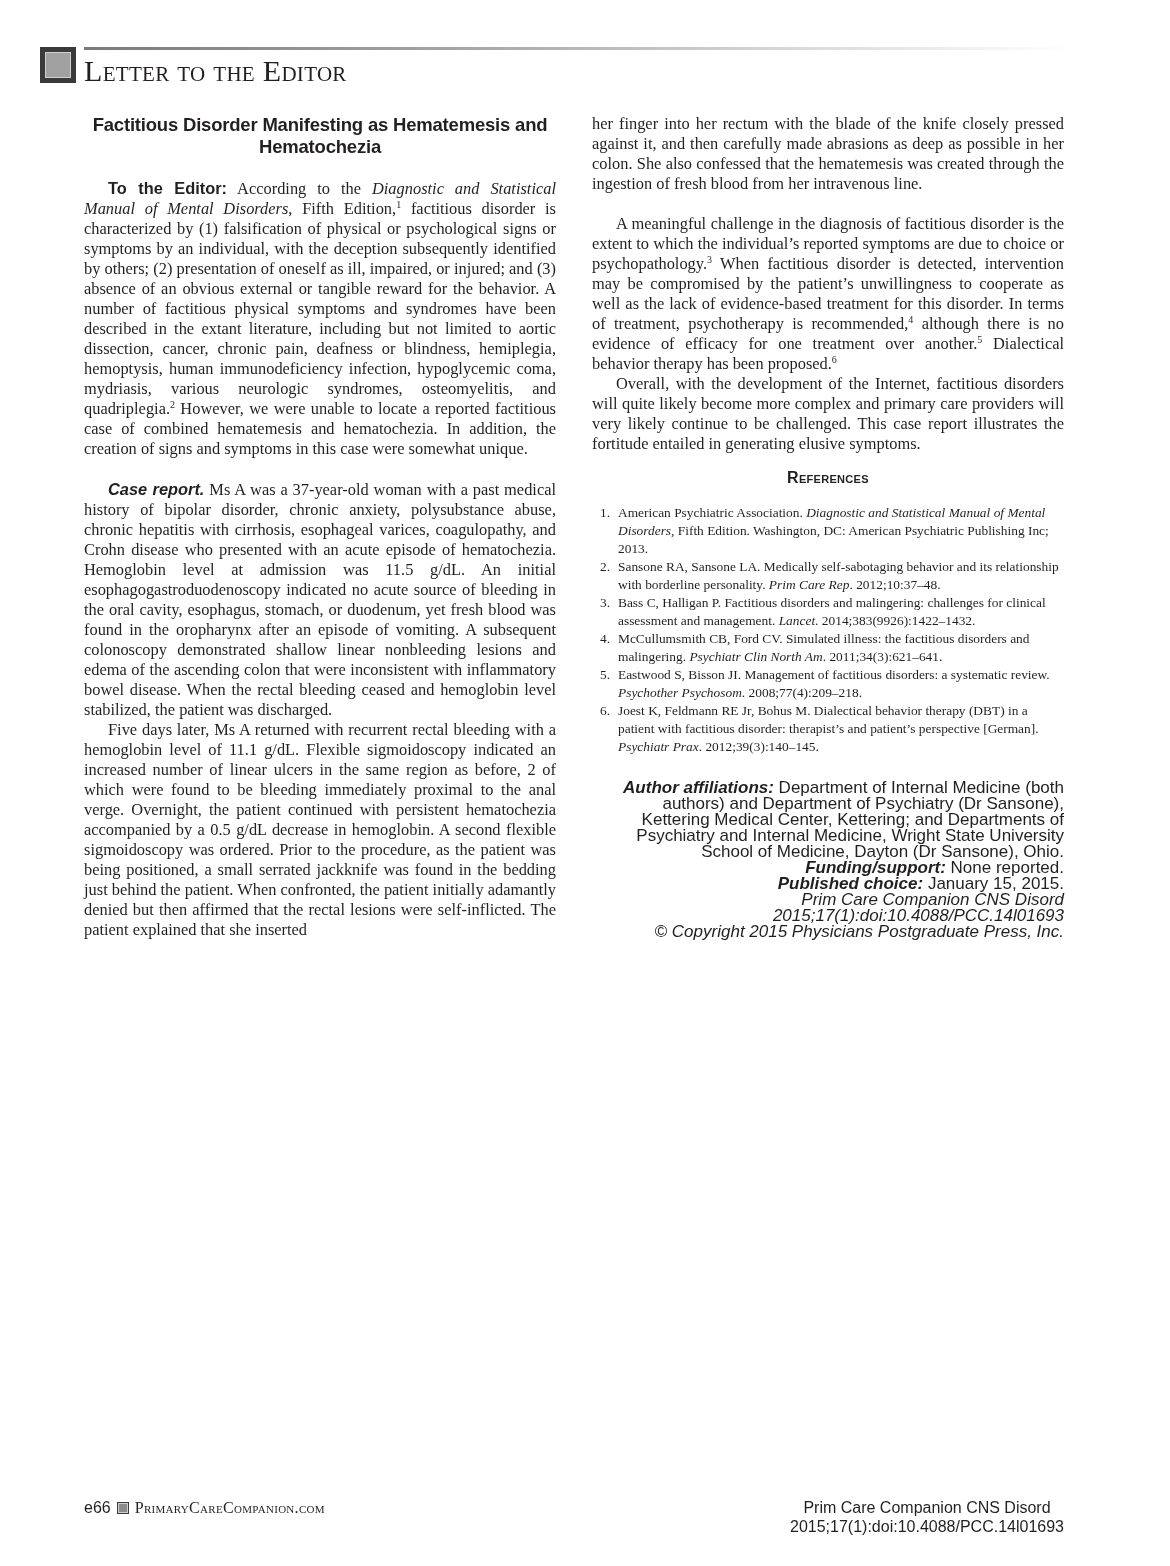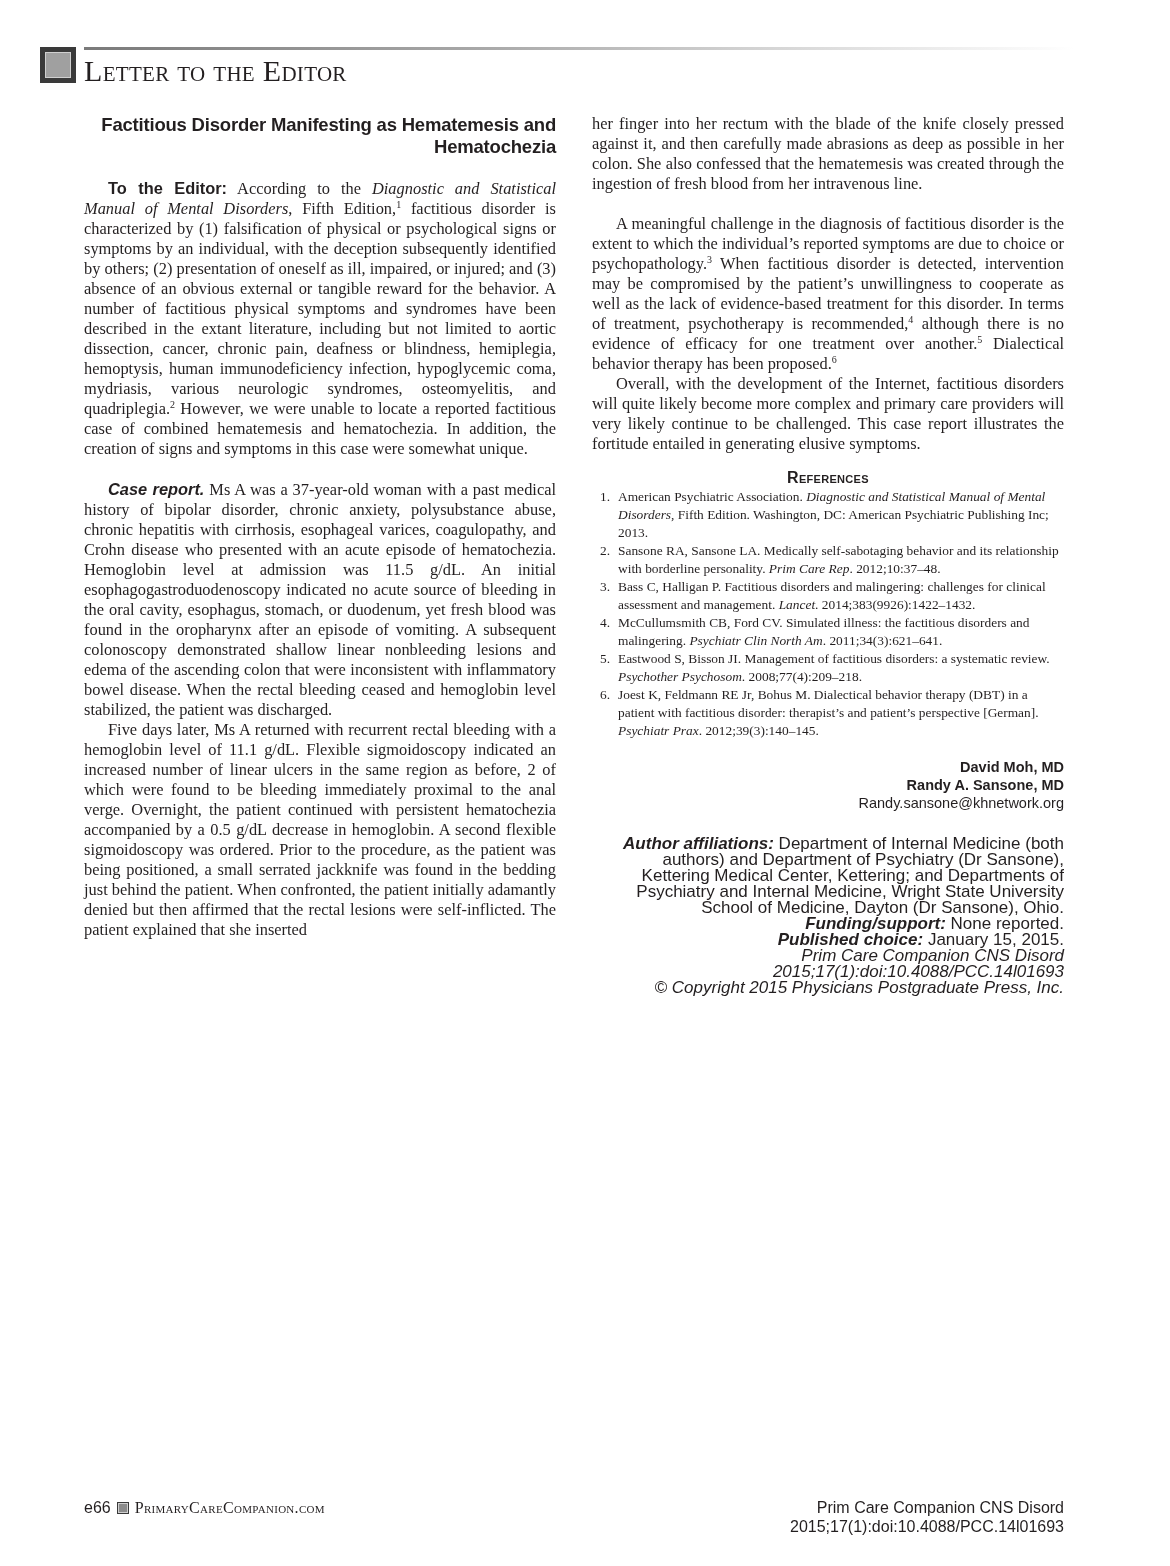--- a/index.html
+++ b/index.html
@@ -11,43 +11,43 @@
     .header-icon { position: absolute; left: 40px; top: 47px; width: 36px; height: 36px; background: #3a3a3a; }
     .header-icon .inner { position: absolute; left: 5px; top: 5px; width: 24px; height: 24px; background: #a0a0a0; border: 1px solid #d0d0d0; }
     .header-rule { position: absolute; left: 84px; top: 47px; width: 990px; height: 3px;
       background: linear-gradient(to right, #7a7a7a 0%, #a8a8a8 40%, #d6d6d6 70%, #ffffff 100%); }
     .section-title { position: absolute; left: 84px; top: 53px; font-size: 30px; line-height: 36px; font-variant: small-caps; letter-spacing: 0.3px; color: #231f20; }
 
     
     .col { position: absolute; top: 114px; font-size: 16.4px; line-height: 20px; text-align: justify; }
     .col-left { left: 84px; width: 472px; }
     .col-right { left: 592px; width: 472px; }
-    .article-title { font-size: 18.5px; font-weight: bold; line-height: 22px; margin: 0 0 20px 0; text-align: right; letter-spacing: -0.2px; }
+    .article-title { font-size: 18.5px; font-weight: bold; line-height: 22px; margin: 0 0 20px 0; text-align: center; letter-spacing: -0.2px; }
     .para { margin: 0; text-indent: 24px; }
     .gap { height: 20px; }
     .lead-label { font-weight: bold; font-size: 16.4px; }
     .case-label { font-weight: bold; font-style: italic; }
     sup { font-size: 10px; line-height: 0; vertical-align: super; }
 
-    .refs-heading { text-align: center; font-weight: bold; font-size: 16px; font-variant: small-caps; margin: 14px 0 0 0; letter-spacing: 0.3px; }
+    .refs-heading { text-align: center; font-weight: bold; font-size: 16px; font-variant: small-caps; margin: 14px 0 16px 0; letter-spacing: 0.3px; }
     .refs { list-style: none; margin: 0; padding: 0; font-size: 13.4px; line-height: 18px; text-align: left; }
     .refs li { position: relative; padding-left: 26px; }
     .refs .num { position: absolute; left: 8px; top: 0; }
 
     .signature { text-align: right; font-size: 14.5px; line-height: 18px; margin-top: 18px; }
     .signature .author { font-weight: bold; }
     .affil { font-size: 17px; line-height: 16px; text-align: right; margin-top: 24px; }
     .affil .lbl { font-weight: bold; font-style: italic; }
     .affil .it { font-style: italic; }
 
     
     .footer-left { position: absolute; left: 84px; top: 1498px; font-size: 16px; line-height: 20px; display: flex; align-items: center; gap: 6px; }
     .footer-square { display: inline-block; width: 10px; height: 10px; background: #8c8c8c; border: 1px solid #3a3a3a; box-shadow: inset 0 0 0 1px #d0d0d0; }
     .footer-site { font-variant: small-caps; letter-spacing: 0.3px; text-align: right; }
-    .footer-right { position: absolute; right: 106px; top: 1498px; text-align: right; font-size: 16px; line-height: 19px; }
+    .footer-right { position: absolute; right: 106px; top: 1498px; text-align: center; font-size: 16px; line-height: 19px; }
   </style>
 </head>
 <body>
 
 <div class="header-icon">
     <div class="inner"></div>
   </div>
 <div class="header-rule"></div>
 <div class="section-title serif">Letter to the Editor</div>
 
@@ -76,25 +76,20 @@
 
   <ol class="refs">
     <li><span class="num">1.</span><span>American Psychiatric Association. </span><i>Diagnostic and Statistical Manual of Mental Disorders</i><span>, Fifth Edition. Washington, DC: American Psychiatric Publishing Inc; 2013.</span></li>
     <li><span class="num">2.</span><span>Sansone RA, Sansone LA. Medically self-sabotaging behavior and its relationship with borderline personality. </span><i>Prim Care Rep</i><span>. 2012;10:37–48.</span></li>
     <li><span class="num">3.</span><span>Bass C, Halligan P. Factitious disorders and malingering: challenges for clinical assessment and management. </span><i>Lancet</i><span>. 2014;383(9926):1422–1432.</span></li>
     <li><span class="num">4.</span><span>McCullumsmith CB, Ford CV. Simulated illness: the factitious disorders and malingering. </span><i>Psychiatr Clin North Am</i><span>. 2011;34(3):621–641.</span></li>
     <li><span class="num">5.</span><span>Eastwood S, Bisson JI. Management of factitious disorders: a systematic review. </span><i>Psychother Psychosom</i><span>. 2008;77(4):209–218.</span></li>
     <li><span class="num">6.</span><span>Joest K, Feldmann RE Jr, Bohus M. Dialectical behavior therapy (DBT) in a patient with factitious disorder: therapist’s and patient’s perspective [German]. </span><i>Psychiatr Prax</i><span>. 2012;39(3):140–145.</span></li>
   </ol>
 
-  <div class="signature sans">
-    <div class="author">David Moh, MD</div>
-    <div class="author">Randy A. Sansone, MD</div>
-    <div>Randy.sansone@khnetwork.org</div>
-  </div>
 
   <div class="affil sans">
     <div><span class="lbl">Author affiliations:</span><span> Department of Internal Medicine (both authors) and Department of Psychiatry (Dr Sansone), Kettering Medical Center, Kettering; and Departments of Psychiatry and Internal Medicine, Wright State University School of Medicine, Dayton (Dr Sansone), Ohio.</span></div>
     <div><span class="lbl">Funding/support:</span><span> None reported.</span></div>
     <div><span class="lbl">Published choice:</span><span> January 15, 2015.</span></div>
     <div class="it">Prim Care Companion CNS Disord 2015;17(1):doi:10.4088/PCC.14l01693</div>
     <div class="it">© Copyright 2015 Physicians Postgraduate Press, Inc.</div>
   </div>
 </div>
 

